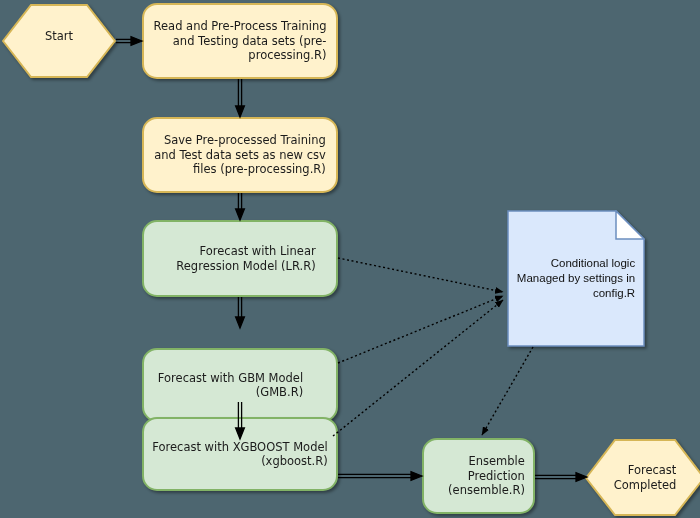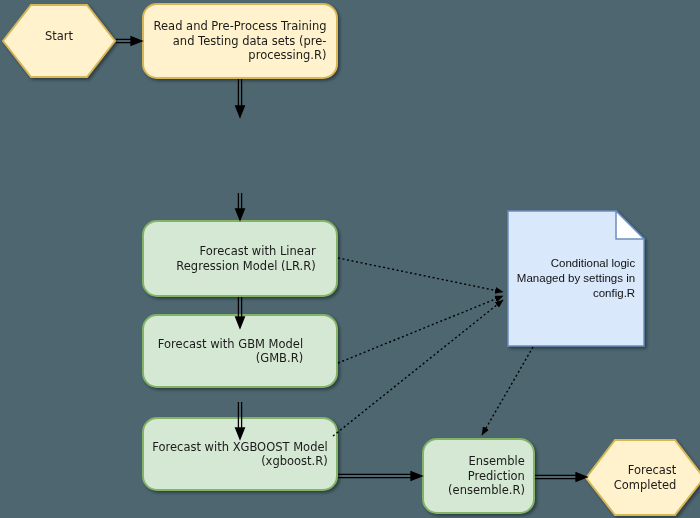--- a/index.html
+++ b/index.html
@@ -32,30 +32,38 @@
 
   <div class="node" style="left:142px;top:3px;width:196px;height:76px;">
     <svg width="196" height="76">
       <rect x="1" y="1" width="194" height="74" rx="14" ry="14" stroke-width="2" fill="#FFF2CC" stroke="#D6B656"></rect>
     </svg>
     <div class="label">Read and Pre-Process Training
 and Testing data sets (pre-
 processing.R)</div>
   </div>
 
+  <div class="node" style="left:142px;top:117px;width:196px;height:76px;">
+    <svg width="196" height="76">
+      <rect x="1" y="1" width="194" height="74" rx="14" ry="14" stroke-width="2" fill="#FFF2CC" stroke="#D6B656"></rect>
+    </svg>
+    <div class="label">Save Pre-processed Training
+and Test data sets as new csv
+files (pre-processing.R)</div>
+  </div>
 
   <div class="node" style="left:142px;top:220px;width:208px;height:77px;">
     <svg width="196" height="77">
       <rect x="1" y="1" width="194" height="75" rx="14" ry="14" stroke-width="2" fill="#D5E8D4" stroke="#82B366"></rect>
     </svg>
     <div class="label">Forecast with Linear
 Regression Model (LR.R)</div>
   </div>
 
-  <div class="node" style="left:142px;top:314px;width:177px;height:74px;">
+  <div class="node" style="left:142px;top:348px;width:177px;height:74px;">
     <svg width="196" height="74">
       <rect x="1" y="1" width="194" height="72" rx="14" ry="14" stroke-width="2" fill="#D5E8D4" stroke="#82B366"></rect>
     </svg>
     <div class="label">Forecast with GBM Model
 (GMB.R)</div>
   </div>
 
   <div class="node" style="left:142px;top:417px;width:196px;height:74px;">
     <svg width="196" height="74">
       <rect x="1" y="1" width="194" height="72" rx="14" ry="14" stroke-width="2" fill="#D5E8D4" stroke="#82B366"></rect>

